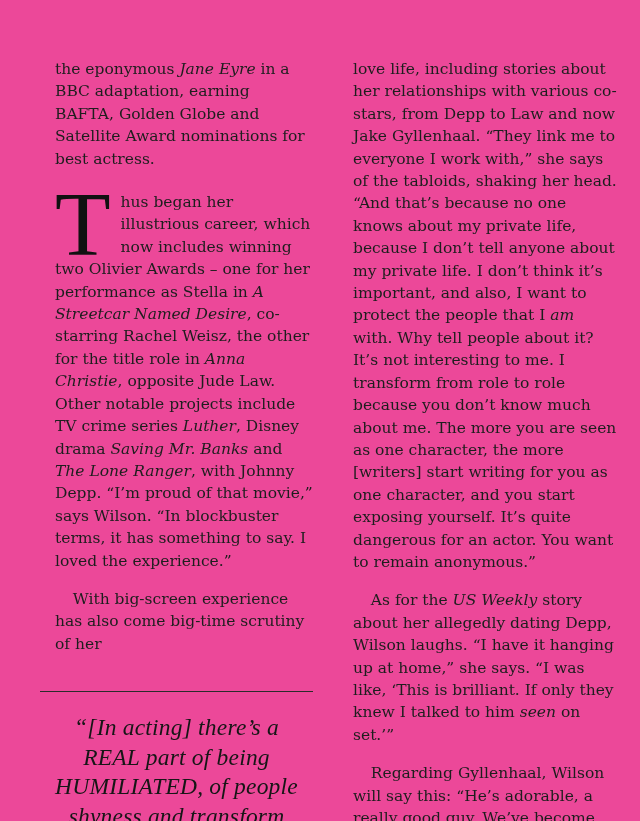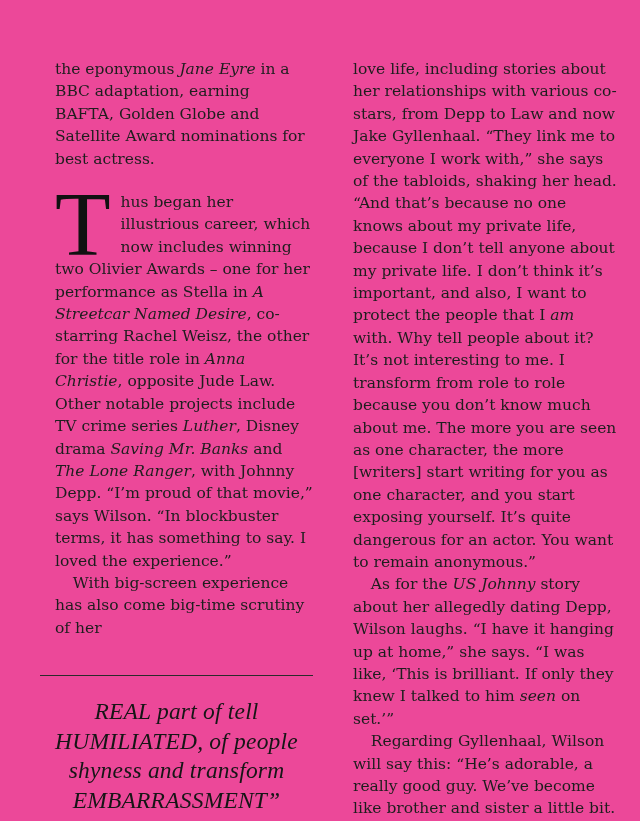--- a/index.html
+++ b/index.html
@@ -24,21 +24,21 @@
   .col {
     font-size: 15.5px;
     line-height: 22.4px;
     text-align: left;
     color: #1e1e1e;
   }
   .col-left  { width: 258px; flex: 0 0 258px; }
   .col-right { width: 265px; flex: 0 0 265px; }
 
   .body-para { margin: 0; }
-  .body-para.indent { text-indent: 1.15em; }
+  .body-para.indent { text-indent: 1.15em; margin-top: 16px; }
   .body-para.section-start { margin-top: 21px; }
 
   .dropcap {
     float: left;
     font-family: "Liberation Serif", serif;
     font-size: 91px;
     line-height: 64px;
     height: 64px;
     padding: 2px 10px 0 0;
     color: #111111;
@@ -70,29 +70,30 @@
   <div class="columns">
 
     <div class="col col-left">
       <p class="body-para">the eponymous <i>Jane Eyre</i> in a BBC adaptation, earning BAFTA, Golden Globe and Satellite Award nominations for best actress.</p>
 
       <p class="body-para section-start"><span class="dropcap">T</span><span>hus began her illustrious career, which now includes winning two Olivier Awards – one for her performance as Stella in <i>A Streetcar Named Desire</i>, co-starring Rachel Weisz, the other for the title role in <i>Anna Christie</i>, opposite Jude Law. Other notable projects include TV crime series <i>Luther</i>, Disney drama <i>Saving Mr. Banks</i> and <i>The Lone Ranger</i>, with Johnny Depp. “I’m proud of that movie,” says Wilson. “In blockbuster terms, it has something to say. I loved the experience.”</span></p>
 
       <p class="body-para indent">With big-screen experience has also come big-time scrutiny of her</p>
 
       <div class="pullquote">
-        <div class="pq-line">REAL part of tell</div>
+        <div class="pq-line">“[In acting] there’s a</div>
+        <div class="pq-line">REAL part of being</div>
         <div class="pq-line">HUMILIATED, of people</div>
         <div class="pq-line">shyness and transform</div>
         <div class="pq-line">EMBARRASSMENT”</div>
       </div>
     </div>
 
     <div class="col col-right">
       <p class="body-para">love life, including stories about her relationships with various co-stars, from Depp to Law and now Jake Gyllenhaal. “They link me to everyone I work with,” she says of the tabloids, shaking her head. “And that’s because no one knows about my private life, because I don’t tell anyone about my private life. I don’t think it’s important, and also, I want to protect the people that I <i>am</i> with. Why tell people about it? It’s not interesting to me. I transform from role to role because you don’t know much about me. The more you are seen as one character, the more [writers] start writing for you as one character, and you start exposing yourself. It’s quite dangerous for an actor. You want to remain anonymous.”</p>
 
-      <p class="body-para indent">As for the <i>US Johnny</i> story about her allegedly dating Depp, Wilson laughs. “I have it hanging up at home,” she says. “I was like, ‘This is brilliant. If only they knew I talked to him <i>seen</i> on set.’”</p>
+      <p class="body-para indent">As for the <i>US Weekly</i> story about her allegedly dating Depp, Wilson laughs. “I have it hanging up at home,” she says. “I was like, ‘This is brilliant. If only they knew I talked to him <i>seen</i> on set.’”</p>
 
       <p class="body-para indent">Regarding Gyllenhaal, Wilson will say this: “He’s adorable, a really good guy. We’ve become like brother and sister a little bit. We spend so much time together. We</p>
     </div>
 
   </div>
 </div>
 
 </body></html>

